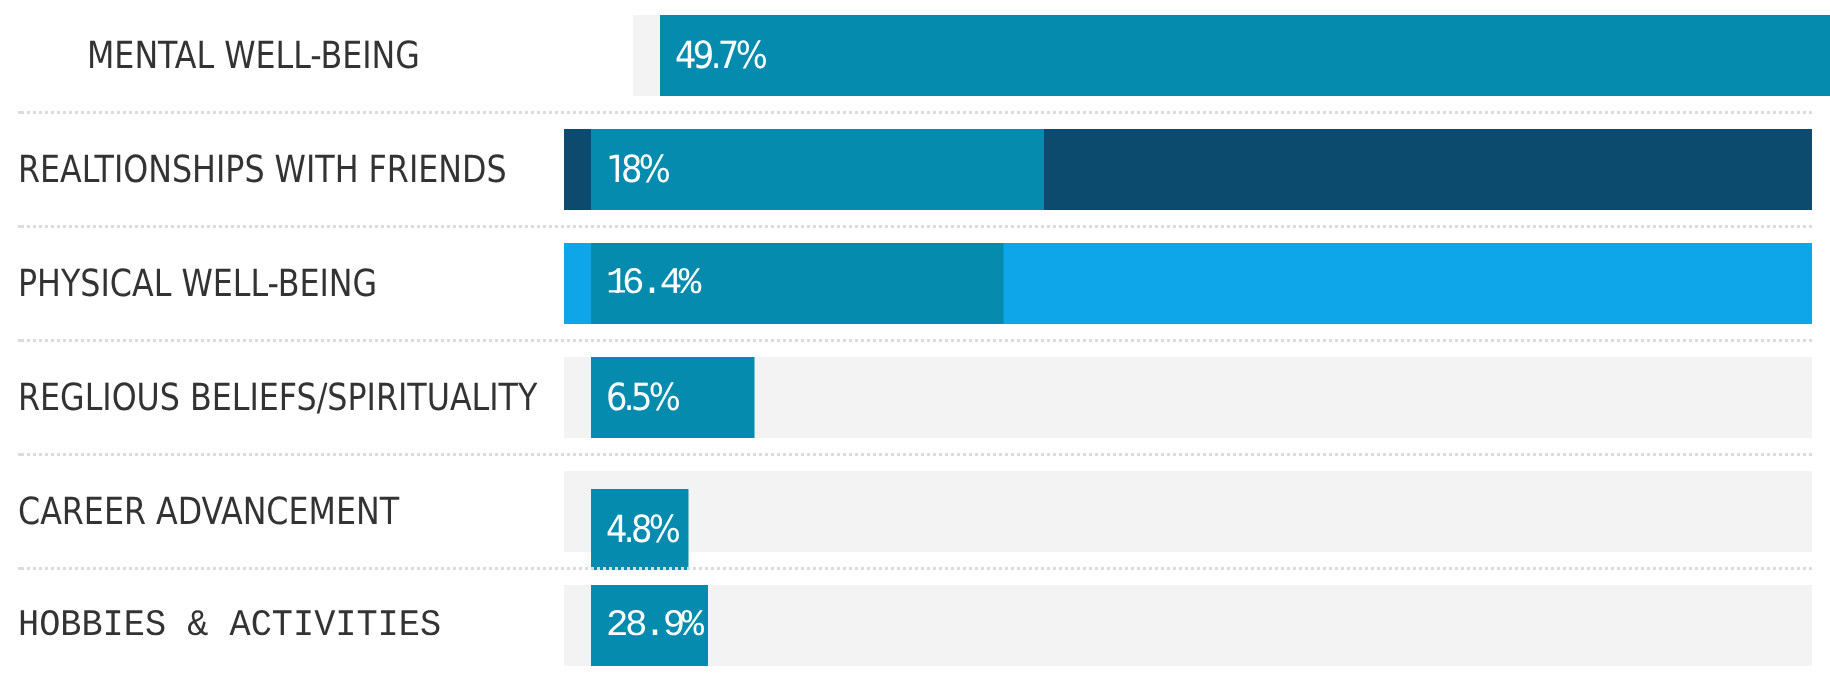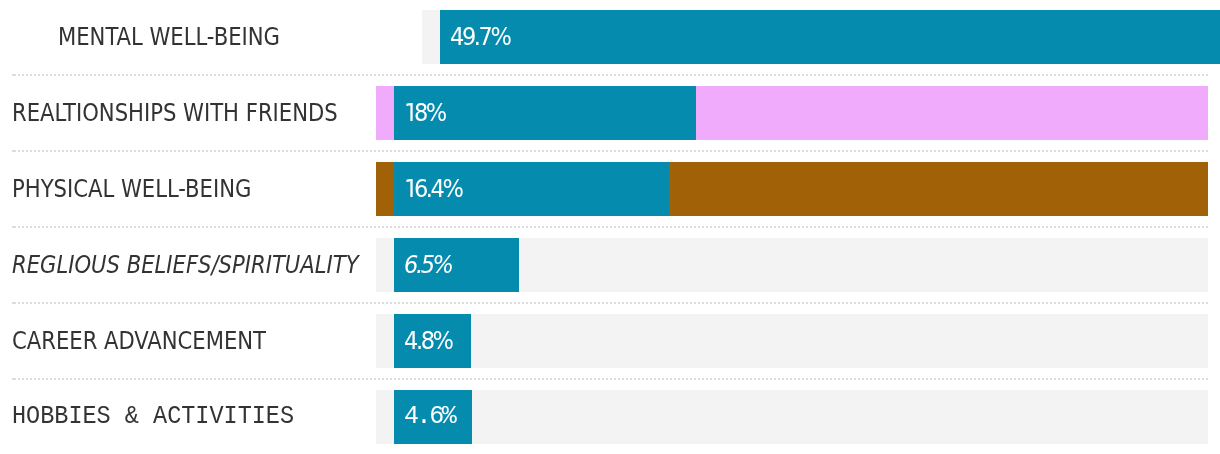--- a/index.html
+++ b/index.html
@@ -10,40 +10,40 @@
     overflow:hidden;
     -webkit-font-smoothing:antialiased;
   }
   .chart{position:relative;width:1220px;height:454px;background:#ffffff;}
 
   
   .row{position:absolute;left:0;width:1220px;height:54px;}
   .row-1{top:10px;margin-left:46px;}
   .row-2{top:86px;}
   .row-3{top:162px;}
-  .row-4{top:238px;font-style:italic;}
+  .row-4{top:238px;}
   .row-5{top:314px;text-decoration:underline;}
   .row-6{top:390px;font-family:Liberation Mono, monospace;}
 
   
   .label{
     position:absolute;left:12px;top:0;height:54px;line-height:54px;
     font-size:25px;color:#333333;white-space:nowrap;
     transform:scaleX(0.94) translateZ(0);transform-origin:left center;
   }
 
   
   .track{position:absolute;left:376px;top:0;width:832px;height:54px;background:#f3f3f3;}
 
   
   .bar{position:absolute;left:18px;top:0;height:54px;background:#048bae;}
   .bar-1{width:832px;}
   .bar-2{width:301.4px;}
   .bar-3{width:274.6px;}
-  .bar-4{width:108.8px;padding-left:16px;}
+  .bar-4{width:108.8px;}
   .bar-5{width:80.4px;}
   .bar-6{width:77.0px;}
 
   
   .value{
     position:absolute;left:10px;top:0;height:54px;line-height:54px;
     font-size:25px;color:#ffffff;white-space:nowrap;
     letter-spacing:-2.4px;
     transform:scaleX(1) translateZ(0);transform-origin:left center;
   }
@@ -78,32 +78,32 @@
       <div class="bar bar-1" style="width: 832px; background: rgb(4, 139, 174);">
         <div class="value" style="color: rgb(255, 255, 255);">49.7%</div>
       </div>
     </div>
   </div>
 
   <div class="divider div-1"></div>
 
   <div class="row row-2">
     <div class="label" style="color: rgb(51, 51, 51);">REALTIONSHIPS WITH FRIENDS</div>
-    <div class="track" style="background: #f0abfc;">
+    <div class="track" style="background: #0c4a6e;">
       <div class="bar bar-2" style="width: 301.848px; background: rgb(4, 139, 174);">
         <div class="value" style="color: rgb(255, 255, 255);"><span class="one">1</span>8%</div>
       </div>
     </div>
   </div>
 
   <div class="divider div-2"></div>
 
   <div class="row row-3">
     <div class="label" style="color: rgb(51, 51, 51);">PHYSICAL WELL-BEING</div>
-    <div class="track" style="background: #a16207;">
+    <div class="track" style="background: #0ea5e9; font-family: Liberation Mono, monospace;">
       <div class="bar bar-3" style="width: 275.063px; background: rgb(4, 139, 174);">
         <div class="value" style="color: rgb(255, 255, 255);"><span class="one">1</span>6.4%</div>
       </div>
     </div>
   </div>
 
   <div class="divider div-3"></div>
 
   <div class="row row-4">
     <div class="label" style="color: rgb(51, 51, 51);">REGLIOUS BELIEFS/SPIRITUALITY</div>
@@ -112,30 +112,30 @@
         <div class="value" style="color: rgb(255, 255, 255);">6.5%</div>
       </div>
     </div>
   </div>
 
   <div class="divider div-4"></div>
 
   <div class="row row-5">
     <div class="label" style="color: rgb(51, 51, 51);">CAREER ADVANCEMENT</div>
     <div class="track" style="background: rgb(243, 243, 243);">
-      <div class="bar bar-5" style="width: 77px; background: rgb(4, 139, 174);">
+      <div class="bar bar-5" style="width: 65px; background: rgb(4, 139, 174); margin-top: 12px;">
         <div class="value" style="color: rgb(255, 255, 255);">4.8%</div>
       </div>
     </div>
   </div>
 
   <div class="divider div-5"></div>
 
   <div class="row row-6">
     <div class="label" style="color: rgb(51, 51, 51);">HOBBIES &amp; ACTIVITIES</div>
     <div class="track" style="background: rgb(243, 243, 243);">
       <div class="bar bar-6" style="width: 77.526px; background: rgb(4, 139, 174);">
-        <div class="value" style="color: rgb(255, 255, 255);">4.6%</div>
+        <div class="value" style="color: rgb(255, 255, 255);">28.9%</div>
       </div>
     </div>
   </div>
 
 </div>
 
 </body></html>

